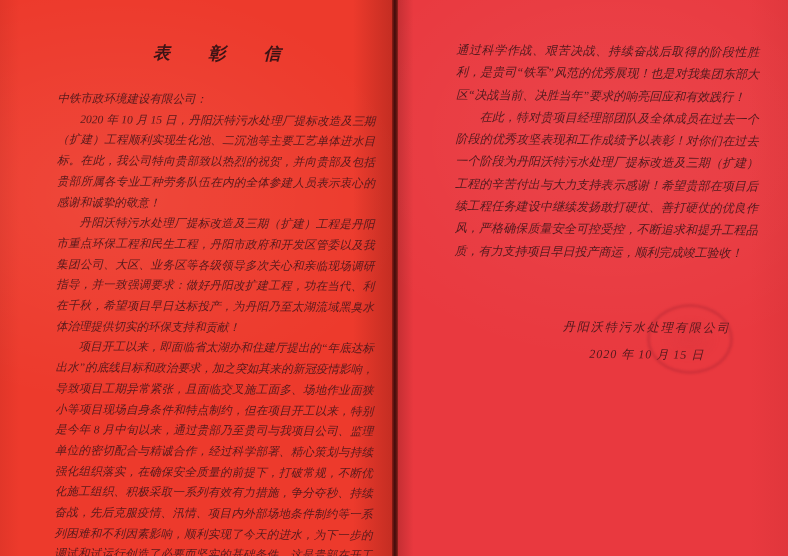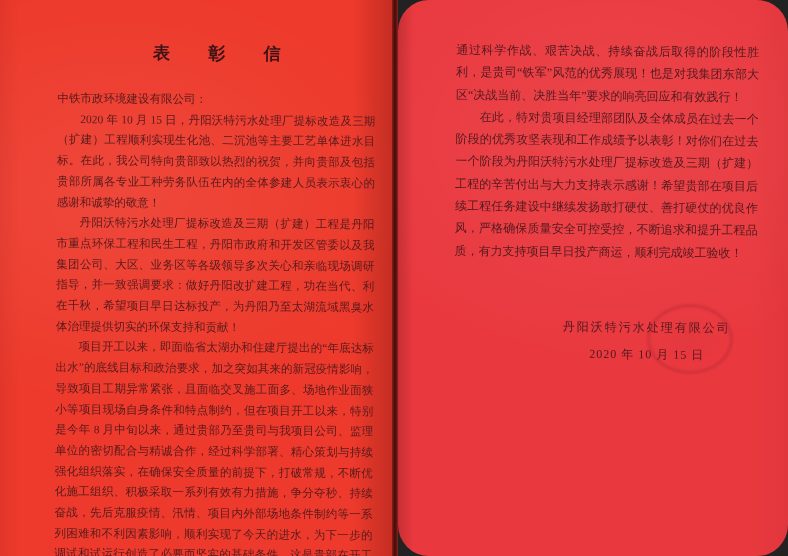--- a/index.html
+++ b/index.html
@@ -3,21 +3,21 @@
 <meta charset="utf-8">
 <style>
   html, body { margin: 0; padding: 0; background: #222; }
   #photo {
     position: relative;
     width: 788px; height: 556px;
     display: flex;
     overflow: hidden;
     font-family: "Liberation Serif", serif;
   }
-  .page { position: relative; height: 100%; }
+  .page { position: relative; height: 100%; font-style: italic; }
 
   
   #page-left {
     width: 392px;
     background:
       radial-gradient(ellipse 420px 300px at 30% 35%, rgba(255,255,255,0.07), rgba(255,255,255,0) 70%),
       linear-gradient(90deg, rgba(120,20,15,0.10) 0%, rgba(120,20,15,0) 5%, rgba(120,20,15,0) 90%, rgba(90,12,10,0.28) 100%),
       #ed3a2c;
   }
   
@@ -26,21 +26,20 @@
     background: linear-gradient(90deg, #8a1d16 0%, #420d0c 45%, #5a120f 70%, #8c241d 100%);
   }
   
   #page-right {
     flex: 1;
     background:
       radial-gradient(ellipse 420px 320px at 55% 25%, rgba(255,255,255,0.06), rgba(255,255,255,0) 70%),
       linear-gradient(90deg, rgba(70,10,10,0.22) 0%, rgba(70,10,10,0) 4%),
       linear-gradient(270deg, rgba(150,30,30,0.10) 0%, rgba(150,30,30,0) 10%),
       #e9393f;
-    border-radius: 31px;
   }
 
   .content-left {
     position: absolute; left: 56px; right: 18px; top: 42px;
     color: #571a1c;
     transform: rotate(0.4deg);
   }
   .content-right {
     position: absolute; left: 57px; right: 30px; top: 40px;
     color: #521a1e;

